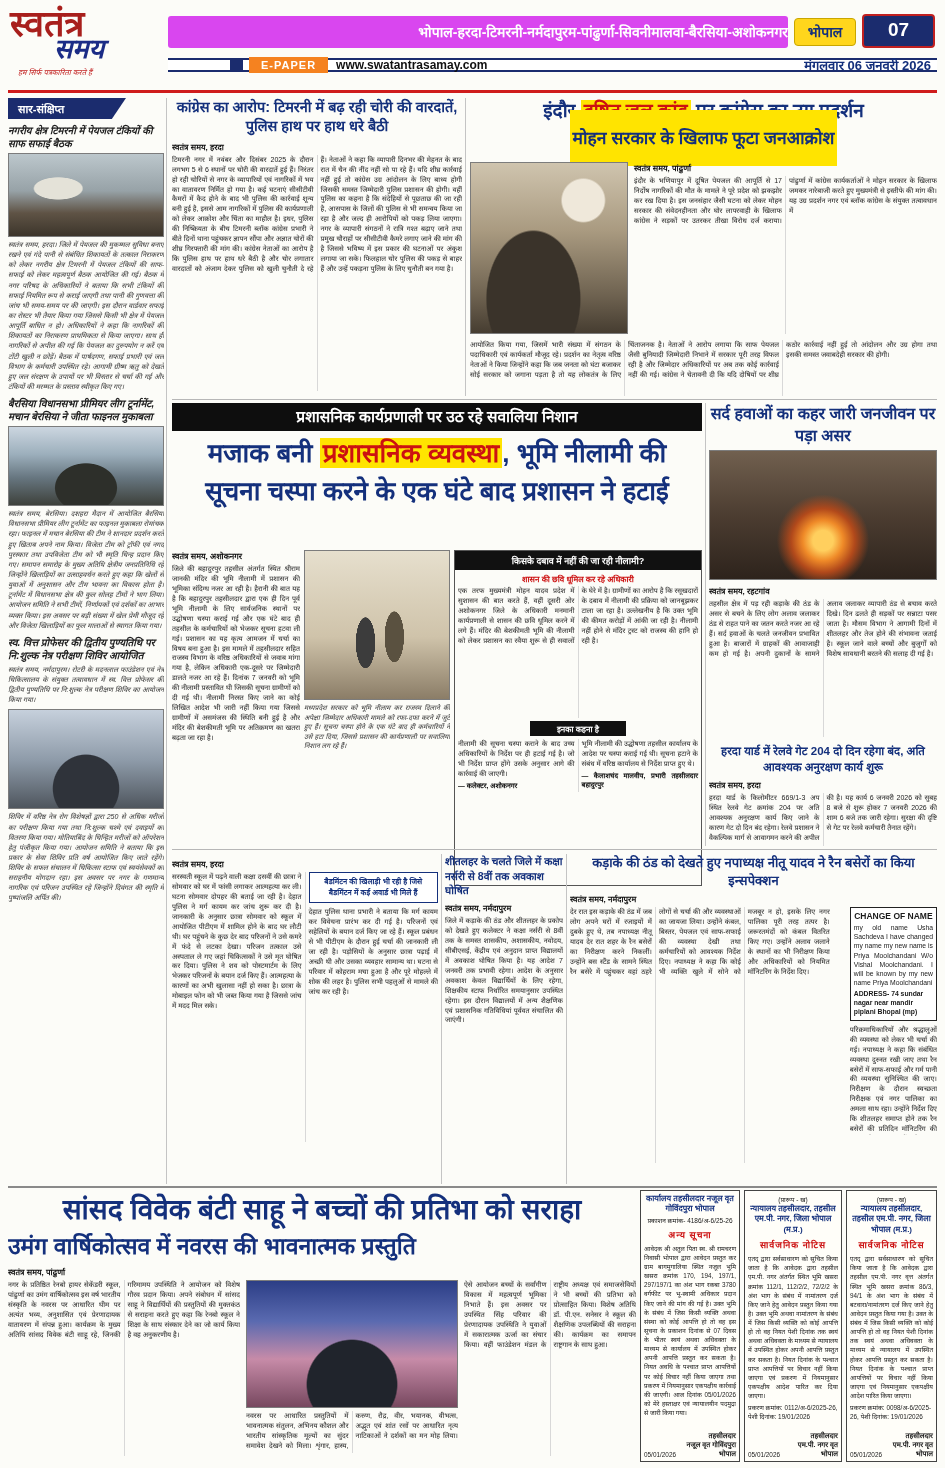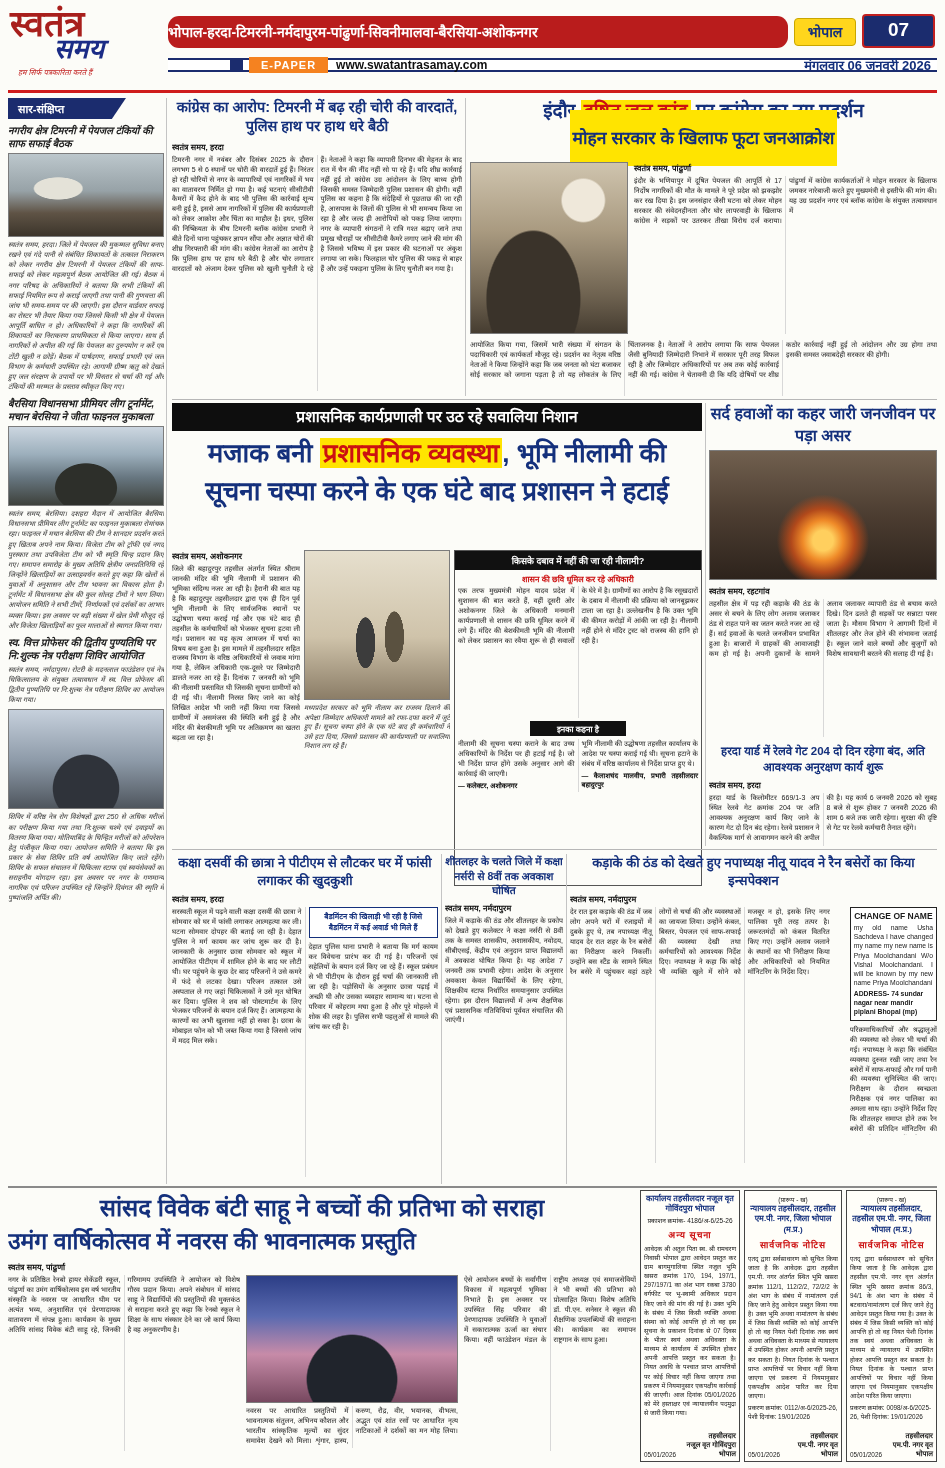--- a/index.html
+++ b/index.html
@@ -4,21 +4,21 @@
 <style>
   *{margin:0;padding:0;box-sizing:border-box;}
   html,body{background:#9a9a9a;}
   .page{position:relative;width:945px;height:1468px;margin:0 auto;background:#fcfcf8;
         font-family:"Liberation Sans","DejaVu Sans",sans-serif;overflow:hidden;color:#1a1a1a;}
   .abs{position:absolute;}
   
   .logo1{font-family:"Liberation Serif","DejaVu Serif",serif;font-size:36px;font-weight:bold;color:#a81f1c;line-height:1;}
   .logo2{font-family:"Liberation Serif","DejaVu Serif",serif;font-size:27px;font-weight:bold;font-style:italic;color:#1b2c86;margin:-6px 0 0 44px;line-height:1;}
   .tagline{font-size:7.5px;color:#c22222;margin:4px 0 0 8px;font-style:italic;}
-  .cities{background:#b91c1c;color:#fff;font-weight:bold;font-size:14px;text-align:left;line-height:32px;border-radius:11px;}
+  .cities{background:#d946ef;color:#fff;font-weight:bold;font-size:14px;text-align:right;line-height:32px;border-radius:3px;}
   .edition{background:#ffd61c;color:#14307c;font-weight:bold;font-size:14px;text-align:center;line-height:26px;border:1px solid #c9a600;border-radius:4px;}
   .pageno{background:#1b2c6e;color:#fff;font-weight:bold;font-size:19px;text-align:center;line-height:28px;border:2px solid #c12020;border-radius:4px;}
   .strip{border-top:2px solid #1b2c6e;border-bottom:2px solid #1b2c6e;display:flex;align-items:center;background:#fff;}
   .qr{width:13px;height:13px;background:#1b2c6e;margin-left:62px;}
   .chip{background:#f58220;color:#fff;font-weight:bold;font-size:11px;padding:2px 12px;margin-left:6px;letter-spacing:1px;}
   .site{font-size:12px;font-weight:bold;color:#111;margin-left:8px;}
   .dateTxt{margin-left:auto;font-size:13px;font-weight:bold;color:#14307c;padding-right:6px;}
   .redrule{background:#cf1c1c;}
   
   .vr{width:1px;background:#c4c4c4;}
@@ -44,36 +44,36 @@
   .briefB{font-size:7px;font-style:italic;line-height:1.45;text-align:justify;color:#333;}
   
   .hA{font-size:14.5px;font-weight:bold;color:#14307c;line-height:1.3;text-align:center;}
   .hB1{font-size:19px;font-weight:bold;color:#14307c;line-height:1.35;text-align:center;}
   .hB2{font-size:17.5px;font-weight:bold;line-height:1.4;text-align:center;margin-top:2px;}
   .kickerBar{background:#0e0e0e;color:#fff;font-size:15.5px;font-weight:bold;text-align:center;line-height:28px;}
   .hBig{font-size:26px;font-weight:bold;color:#14307c;text-align:center;line-height:1.45;}
   .hR{font-size:16px;font-weight:bold;color:#14307c;text-align:center;line-height:1.35;}
   .hRs{font-size:11.5px;font-weight:bold;color:#14307c;text-align:center;line-height:1.4;}
   .hD{font-size:13px;font-weight:bold;color:#14307c;text-align:center;line-height:1.35;}
-  .hE{font-size:10.5px;font-weight:bold;color:#14307c;text-align:center;line-height:1.4;}
+  .hE{font-size:10.5px;font-weight:bold;color:#14307c;line-height:1.4;}
   .capt{font-size:6.8px;font-style:italic;line-height:1.4;text-align:justify;color:#333;margin-top:3px;}
   
   .qbox{border:1px solid #555;height:100%;display:flex;flex-direction:column;padding:0 0 2px;}
   .qboxTitle{background:#111;color:#fff;font-size:9px;font-weight:bold;text-align:center;padding:3px 2px;}
   .qboxSub{color:#cc1111;font-size:8px;font-weight:bold;text-align:center;margin:3px 2px 2px;}
   .qchip{background:#111;color:#fff;font-size:8px;font-weight:bold;text-align:center;width:96px;margin:3px auto;padding:2px 0;}
   .attrib{font-weight:bold;font-size:6.8px;color:#111;display:block;margin-top:2px;}
   .inset{border:1.5px solid #14307c;color:#14307c;font-weight:bold;font-size:7.6px;text-align:center;padding:4px 3px;margin:4px 0;background:#fff;line-height:1.4;break-inside:avoid;}
   
   .conBox{border:1px solid #222;padding:3px;background:#fff;}
   .conTitle{font-size:8.5px;font-weight:bold;text-align:center;margin-bottom:2px;}
   .conBody{font-size:6.8px;line-height:1.35;text-align:justify;}
   .conAddr{font-size:6.8px;font-weight:bold;margin-top:3px;line-height:1.3;}
   
-  .festKicker{font-size:24px;font-weight:bold;color:#14307c;text-align:center;line-height:1.3;}
+  .festKicker{font-size:28px;font-weight:bold;color:#14307c;text-align:center;line-height:1.3;}
   .festHead{font-size:23px;font-weight:bold;color:#14307c;line-height:1.35;}
   
   .notice{border:1px solid #444;background:#fffef9;padding:3px;display:flex;flex-direction:column;}
   .nTitle{font-size:8px;font-weight:bold;color:#14307c;text-align:center;line-height:1.3;}
   .nRef{font-size:6.5px;text-align:center;margin-top:1px;}
   .nHead{font-size:9px;font-weight:bold;color:#cc1111;text-align:center;margin:3px 0;letter-spacing:1px;}
   .nBody{font-size:6.3px;line-height:1.45;text-align:justify;}
   .nCase{font-size:6.4px;margin-top:3px;}
   .nFoot{margin-top:auto;display:flex;justify-content:space-between;align-items:flex-end;}
   .nDate{font-size:6.4px;}
@@ -171,21 +171,20 @@
     </div>
     <div class="hRs" style="margin-top:6px;">हरदा यार्ड में रेलवे गेट 204 दो दिन रहेगा बंद, अति आवश्यक अनुरक्षण कार्य शुरू</div>
     <div style="margin-top:4px;">
       <div class="byline">स्वतंत्र समय, हरदा</div>
       <div class="bt c2" style="height:60px;overflow:hidden;">हरदा यार्ड के किलोमीटर 669/1-3 अप स्थित रेलवे गेट क्रमांक 204 पर अति आवश्यक अनुरक्षण कार्य किए जाने के कारण गेट दो दिन बंद रहेगा। रेलवे प्रशासन ने वैकल्पिक मार्ग से आवागमन करने की अपील की है। यह कार्य 6 जनवरी 2026 को सुबह 8 बजे से शुरू होकर 7 जनवरी 2026 की शाम 6 बजे तक जारी रहेगा। सुरक्षा की दृष्टि से गेट पर रेलवे कर्मचारी तैनात रहेंगे।</div>
     </div>
   </div>
   <div class="abs hr" style="left:172px;top:849px;width:765px;"></div>
 
   <div class="abs" style="left:172px;top:854px;width:266px;height:330px;overflow:hidden;">
-    <div class="hD">कक्षा दसवीं की छात्रा ने पीटीएम से लौटकर घर में फांसी लगाकर की खुदकुशी</div>
     <div class="byline" style="margin-top:4px;">स्वतंत्र समय, हरदा</div>
     <div class="bt c2" style="height:270px;overflow:hidden;">
       <span>सरस्वती स्कूल में पढ़ने वाली कक्षा दसवीं की छात्रा ने सोमवार को घर में फांसी लगाकर आत्महत्या कर ली। घटना सोमवार दोपहर की बताई जा रही है। देहात पुलिस ने मर्ग कायम कर जांच शुरू कर दी है। जानकारी के अनुसार छात्रा सोमवार को स्कूल में आयोजित पीटीएम में शामिल होने के बाद घर लौटी थी। घर पहुंचने के कुछ देर बाद परिजनों ने उसे कमरे में फंदे से लटका देखा। परिजन तत्काल उसे अस्पताल ले गए जहां चिकित्सकों ने उसे मृत घोषित कर दिया। पुलिस ने शव को पोस्टमार्टम के लिए भेजकर परिजनों के बयान दर्ज किए हैं। आत्महत्या के कारणों का अभी खुलासा नहीं हो सका है। छात्रा के मोबाइल फोन को भी जब्त किया गया है जिससे जांच में मदद मिल सके।</span>
       <div class="inset">बैडमिंटन की खिलाड़ी भी रही है जिसे बैडमिंटन में कई अवार्ड भी मिले हैं</div>
       <span>देहात पुलिस थाना प्रभारी ने बताया कि मर्ग कायम कर विवेचना प्रारंभ कर दी गई है। परिजनों एवं सहेलियों के बयान दर्ज किए जा रहे हैं। स्कूल प्रबंधन से भी पीटीएम के दौरान हुई चर्चा की जानकारी ली जा रही है। पड़ोसियों के अनुसार छात्रा पढ़ाई में अच्छी थी और उसका व्यवहार सामान्य था। घटना से परिवार में कोहराम मचा हुआ है और पूरे मोहल्ले में शोक की लहर है। पुलिस सभी पहलुओं से मामले की जांच कर रही है।</span>
     </div>
   </div>
   <div class="abs vr" style="left:441px;top:854px;height:330px;"></div>
 
   <div class="abs" style="left:445px;top:854px;width:118px;height:330px;overflow:hidden;">

